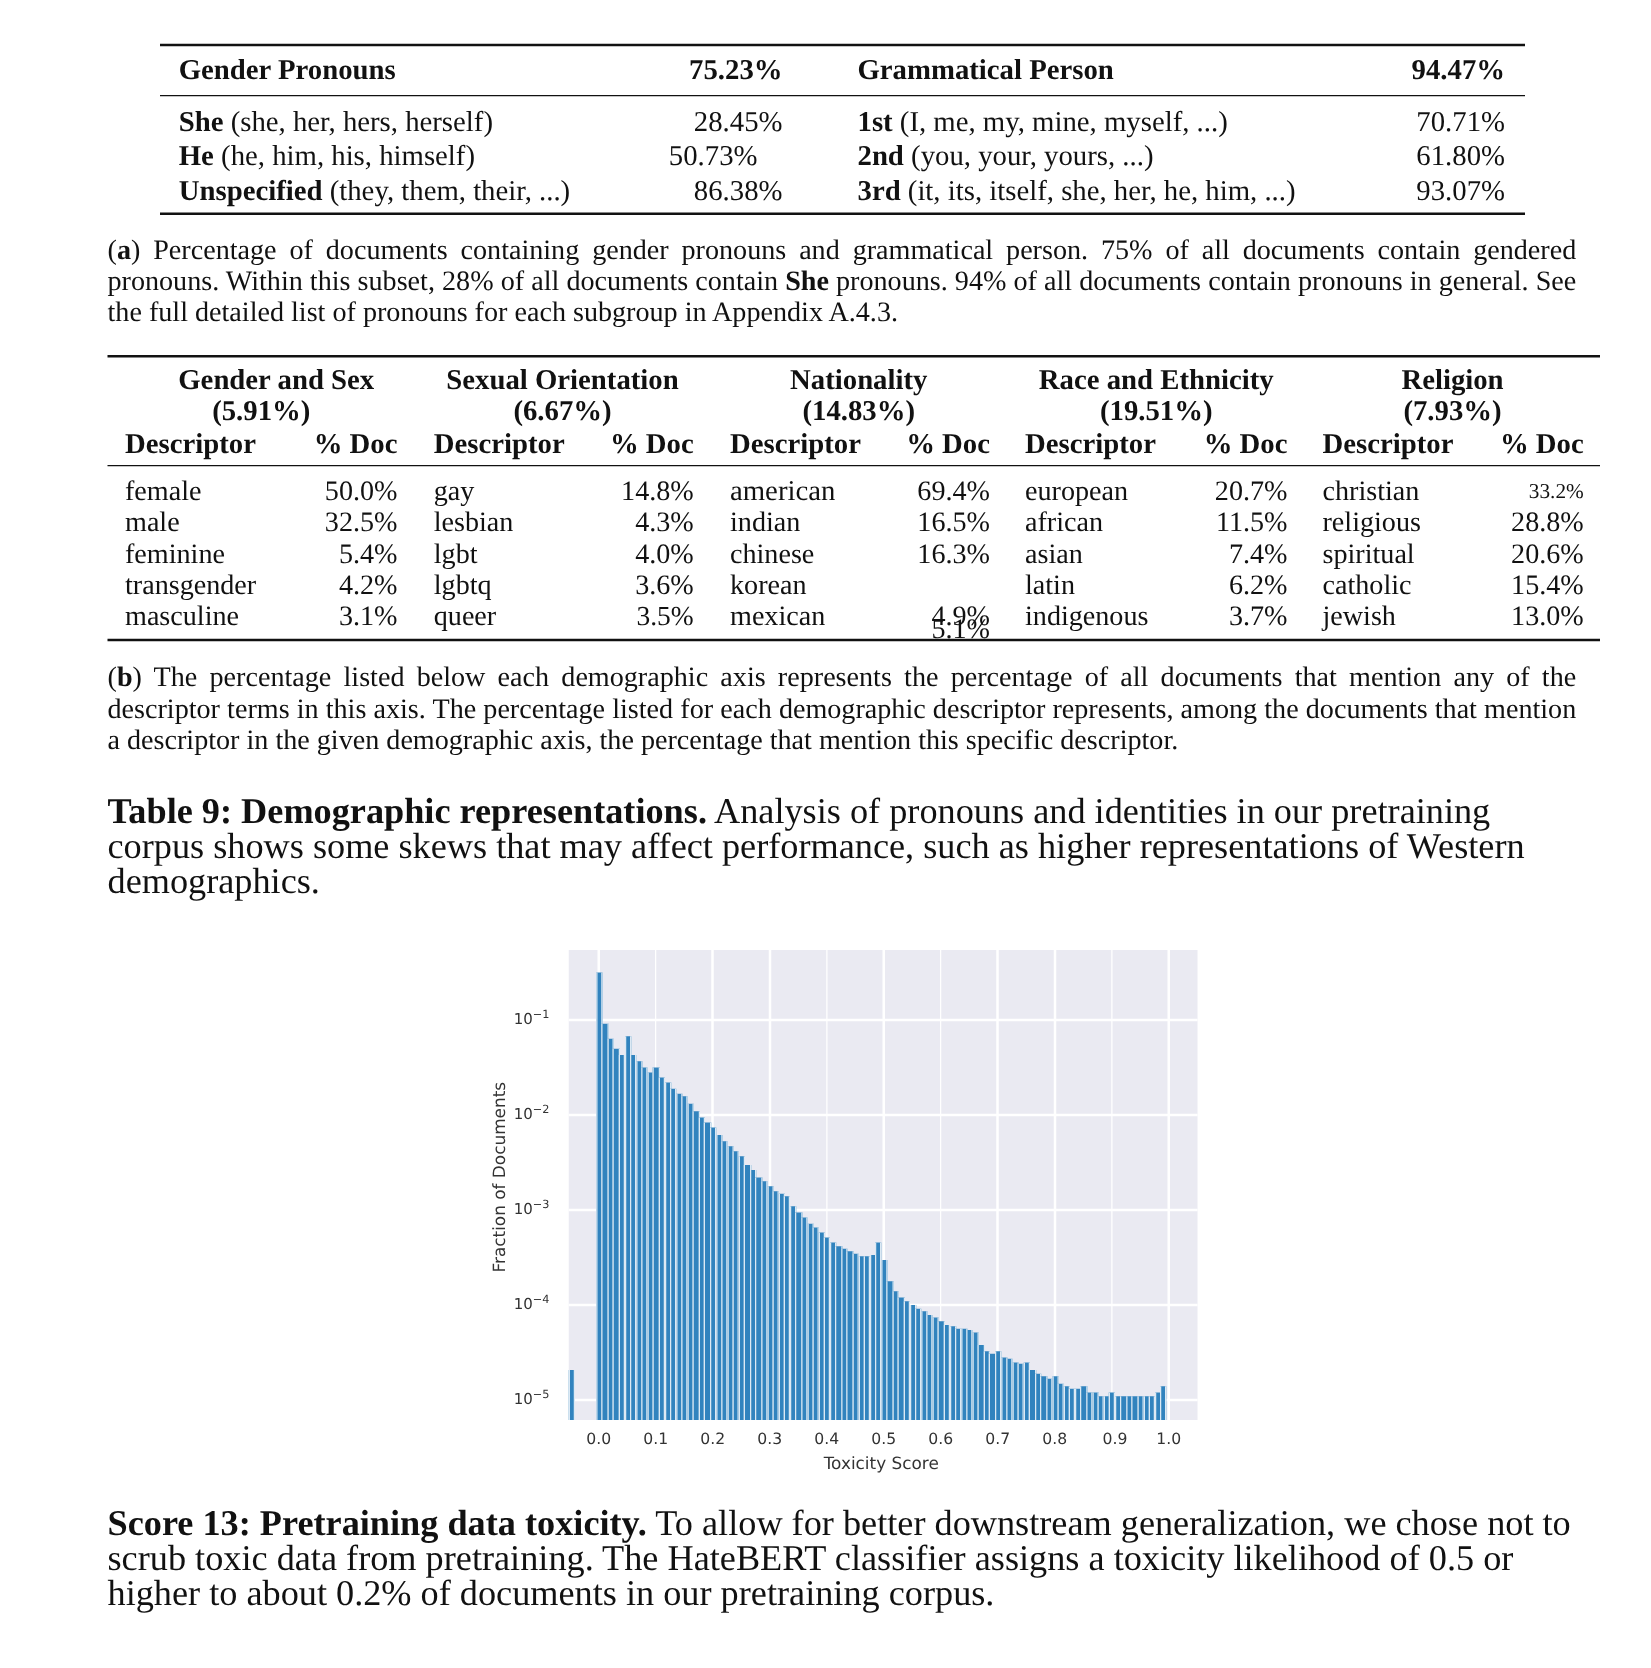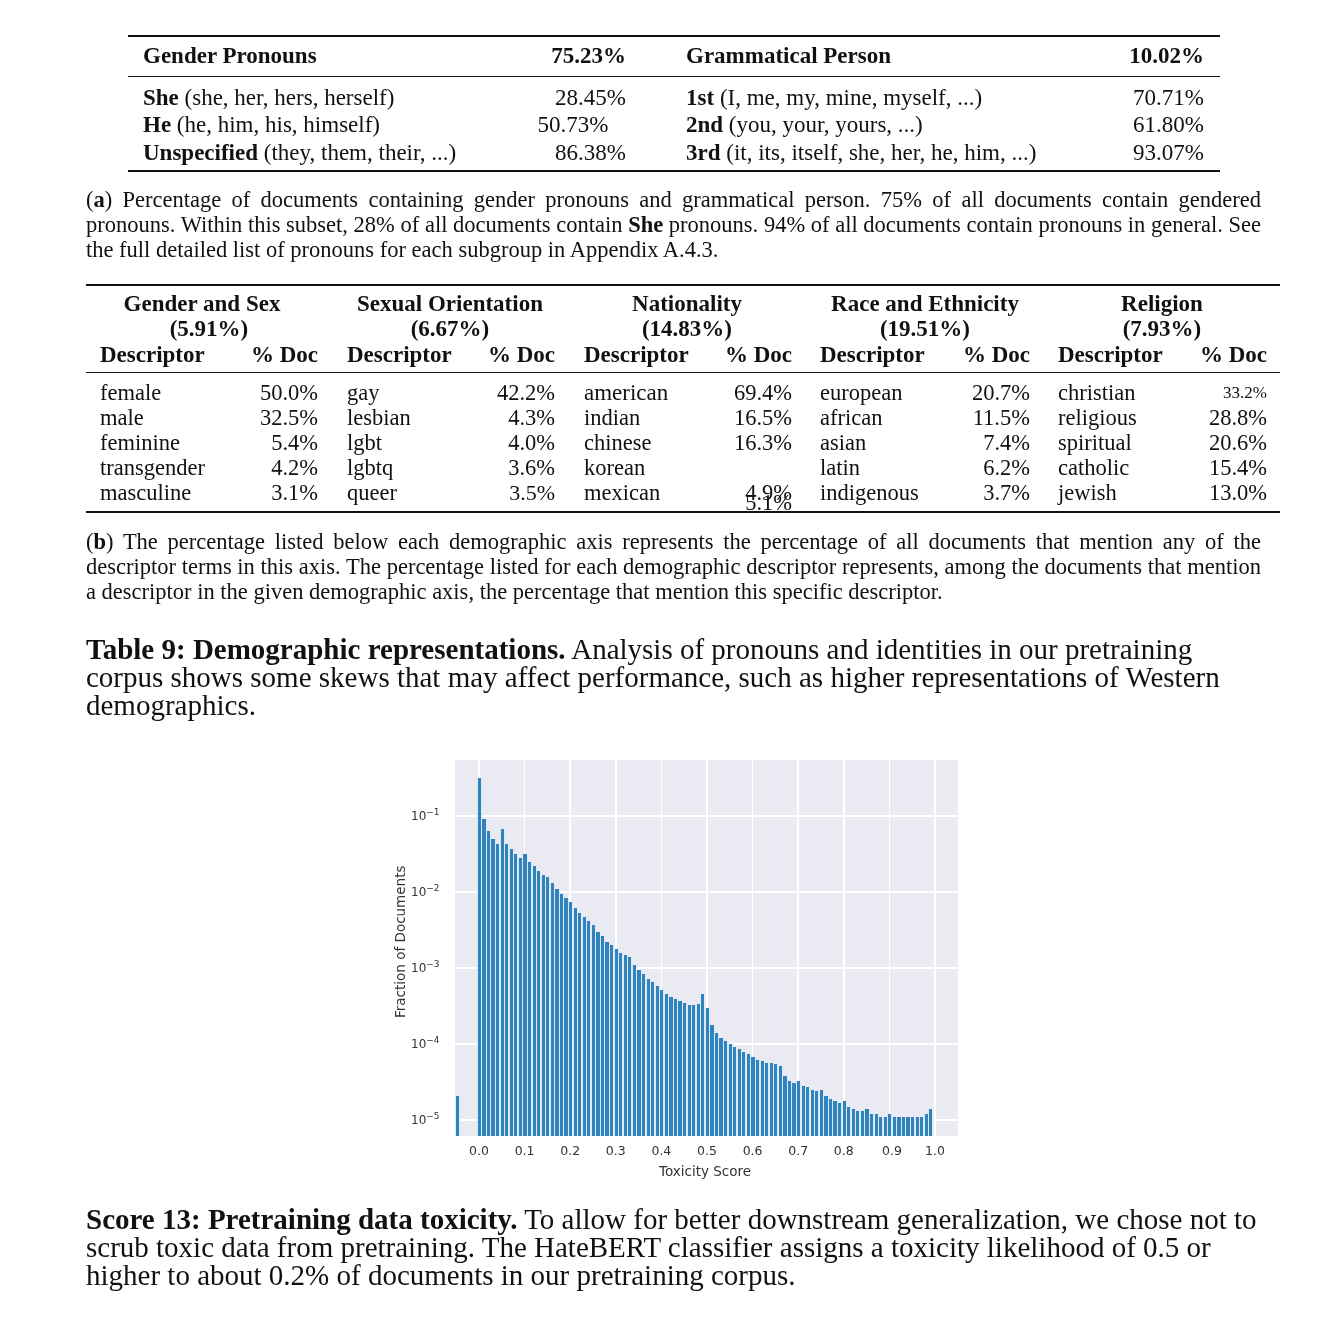--- a/index.html
+++ b/index.html
@@ -21,66 +21,66 @@
   .xtick { position:absolute; font-family:"DejaVu Sans", sans-serif; font-size:12.5px; color:#333; width:40px; text-align:center; }
   .axlabel { position:absolute; font-family:"DejaVu Sans", sans-serif; font-size:13.5px; color:#333; white-space:nowrap; }
 </style>
 </head>
 <body>
 
 <div class="rule" style="left:128px; top:35px; width:1092px; height:2px;"></div>
 <div class="t b" style="left:143px; top:43px;">Gender Pronouns</div>
 <div class="t b r" style="left:520px; top:43px; width:106px;">75.23%</div>
 <div class="t b" style="left:686px; top:43px;">Grammatical Person</div>
-<div class="t b r" style="left:1100px; top:43px; width:104px;">10.02%</div>
+<div class="t b r" style="left:1100px; top:43px; width:104px;">94.47%</div>
 <div class="rule" style="left:128px; top:76px; width:1092px; height:1.3px;"></div>
 
 <div>
   <div class="t" style="left:143px; top:85px;"><span class="b">She</span><span> (she, her, hers, herself)</span></div>
   <div class="t r" style="left:520px; top:85px; width:106px;">28.45%</div>
   <div class="t" style="left:143px; top:112px;"><span class="b">He</span><span> (he, him, his, himself)</span></div>
-  <div class="t r" style="left:520px; top:112px; width:106px;text-align:center;">50.73%</div>
+  <div class="t r" style="left:500px; top:112px; width:106px;">50.73%</div>
   <div class="t" style="left:143px; top:140px;"><span class="b">Unspecified</span><span> (they, them, their, ...)</span></div>
   <div class="t r" style="left:520px; top:140px; width:106px;">86.38%</div>
 </div>
 <div>
   <div class="t" style="left:686px; top:85px;"><span class="b">1st</span><span> (I, me, my, mine, myself, ...)</span></div>
   <div class="t r" style="left:1100px; top:85px; width:104px;">70.71%</div>
   <div class="t" style="left:686px; top:112px;"><span class="b">2nd</span><span> (you, your, yours, ...)</span></div>
   <div class="t r" style="left:1100px; top:112px; width:104px;">61.80%</div>
   <div class="t" style="left:686px; top:140px;"><span class="b">3rd</span><span> (it, its, itself, she, her, he, him, ...)</span></div>
   <div class="t r" style="left:1100px; top:140px; width:104px;">93.07%</div>
 </div>
 <div class="rule" style="left:128px; top:170px; width:1092px; height:2px;"></div>
 
 <div class="caption" style="left:86px; top:187px; width:1175px;">(<b>a</b>)<span> Percentage of documents containing gender pronouns and grammatical person. 75% of all documents contain gendered pronouns. Within this subset, 28% of all documents contain </span><b>She</b><span> pronouns. 94% of all documents contain pronouns in general. See the full detailed list of pronouns for each subgroup in Appendix A.4.3.</span></div>
 
 <div class="rule" style="left:86px; top:284px; width:1194px; height:2px;"></div>
 
 <div id="table-b">
-    <div class="t b c" style="left:82px; top:291px; width:240px;">Gender and Sex</div>
+    <div class="t b c" style="left:101px; top:291px; width:240px;">Gender and Sex</div>
     <div class="t b c" style="left:89px; top:316px; width:240px;">(5.91%)</div>
     <div class="t b" style="left:100px; top:342px;">Descriptor</div>
     <div class="t b r" style="left:228px; top:342px; width:90px;">% Doc</div>
     <div class="t" style="left:100px; top:380px; font-size:22.5px;">female</div>
     <div class="t r" style="left:228px; top:380px; width:90px; font-size:22.5px;">50.0%</div>
     <div class="t" style="left:100px; top:405px; font-size:22.5px;">male</div>
     <div class="t r" style="left:228px; top:405px; width:90px; font-size:22.5px;">32.5%</div>
     <div class="t" style="left:100px; top:430px; font-size:22.5px;">feminine</div>
     <div class="t r" style="left:228px; top:430px; width:90px; font-size:22.5px;">5.4%</div>
     <div class="t" style="left:100px; top:455px; font-size:22.5px;">transgender</div>
     <div class="t r" style="left:228px; top:455px; width:90px; font-size:22.5px;">4.2%</div>
     <div class="t" style="left:100px; top:480px; font-size:22.5px;">masculine</div>
     <div class="t r" style="left:228px; top:480px; width:90px; font-size:22.5px;">3.1%</div>
     <div class="t b c" style="left:330px; top:291px; width:240px;">Sexual Orientation</div>
     <div class="t b c" style="left:330px; top:316px; width:240px;">(6.67%)</div>
     <div class="t b" style="left:347px; top:342px;">Descriptor</div>
     <div class="t b r" style="left:465px; top:342px; width:90px;">% Doc</div>
     <div class="t" style="left:347px; top:380px; font-size:22.5px;">gay</div>
-    <div class="t r" style="left:465px; top:380px; width:90px; font-size:22.5px;">42.2%</div>
+    <div class="t r" style="left:465px; top:380px; width:90px; font-size:22.5px;">14.8%</div>
     <div class="t" style="left:347px; top:405px; font-size:22.5px;">lesbian</div>
     <div class="t r" style="left:465px; top:405px; width:90px; font-size:22.5px;">4.3%</div>
     <div class="t" style="left:347px; top:430px; font-size:22.5px;">lgbt</div>
     <div class="t r" style="left:465px; top:430px; width:90px; font-size:22.5px;">4.0%</div>
     <div class="t" style="left:347px; top:455px; font-size:22.5px;">lgbtq</div>
     <div class="t r" style="left:465px; top:455px; width:90px; font-size:22.5px;">3.6%</div>
     <div class="t" style="left:347px; top:480px; font-size:22.5px;">queer</div>
     <div class="t r" style="left:465px; top:480px; width:90px; font-size:22px;">3.5%</div>
     <div class="t b c" style="left:567px; top:291px; width:240px;">Nationality</div>
     <div class="t b c" style="left:567px; top:316px; width:240px;">(14.83%)</div>

